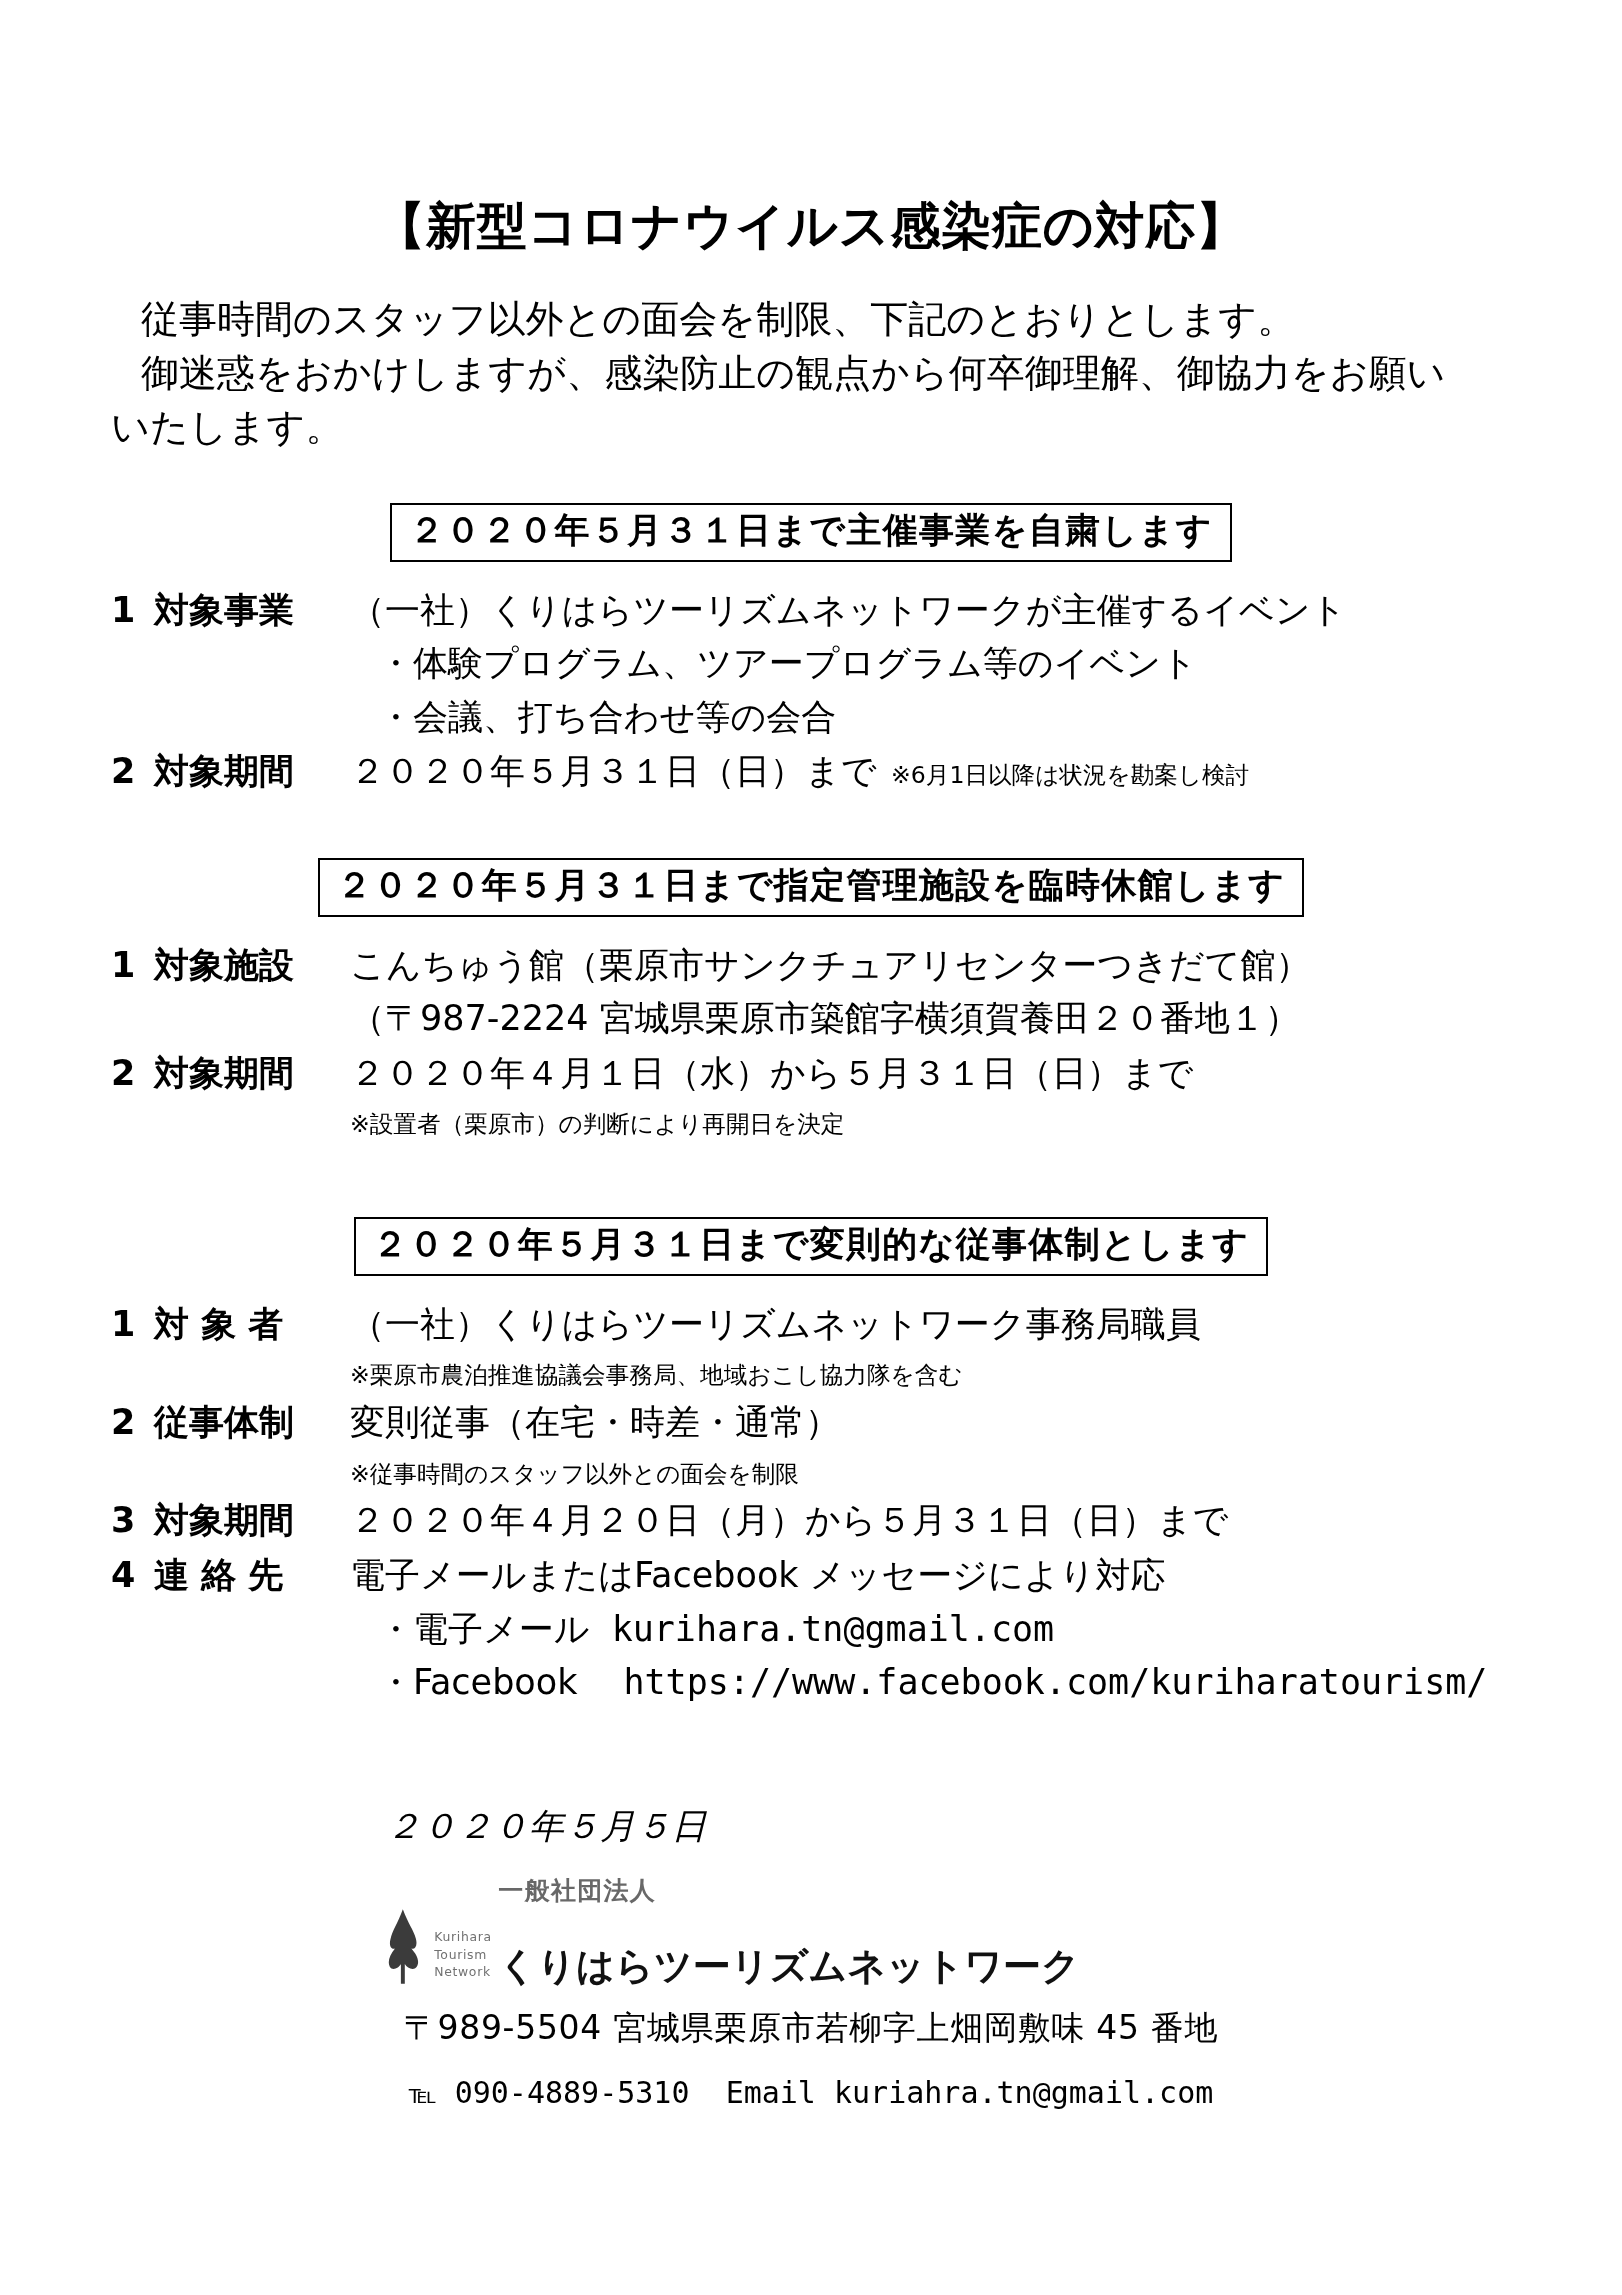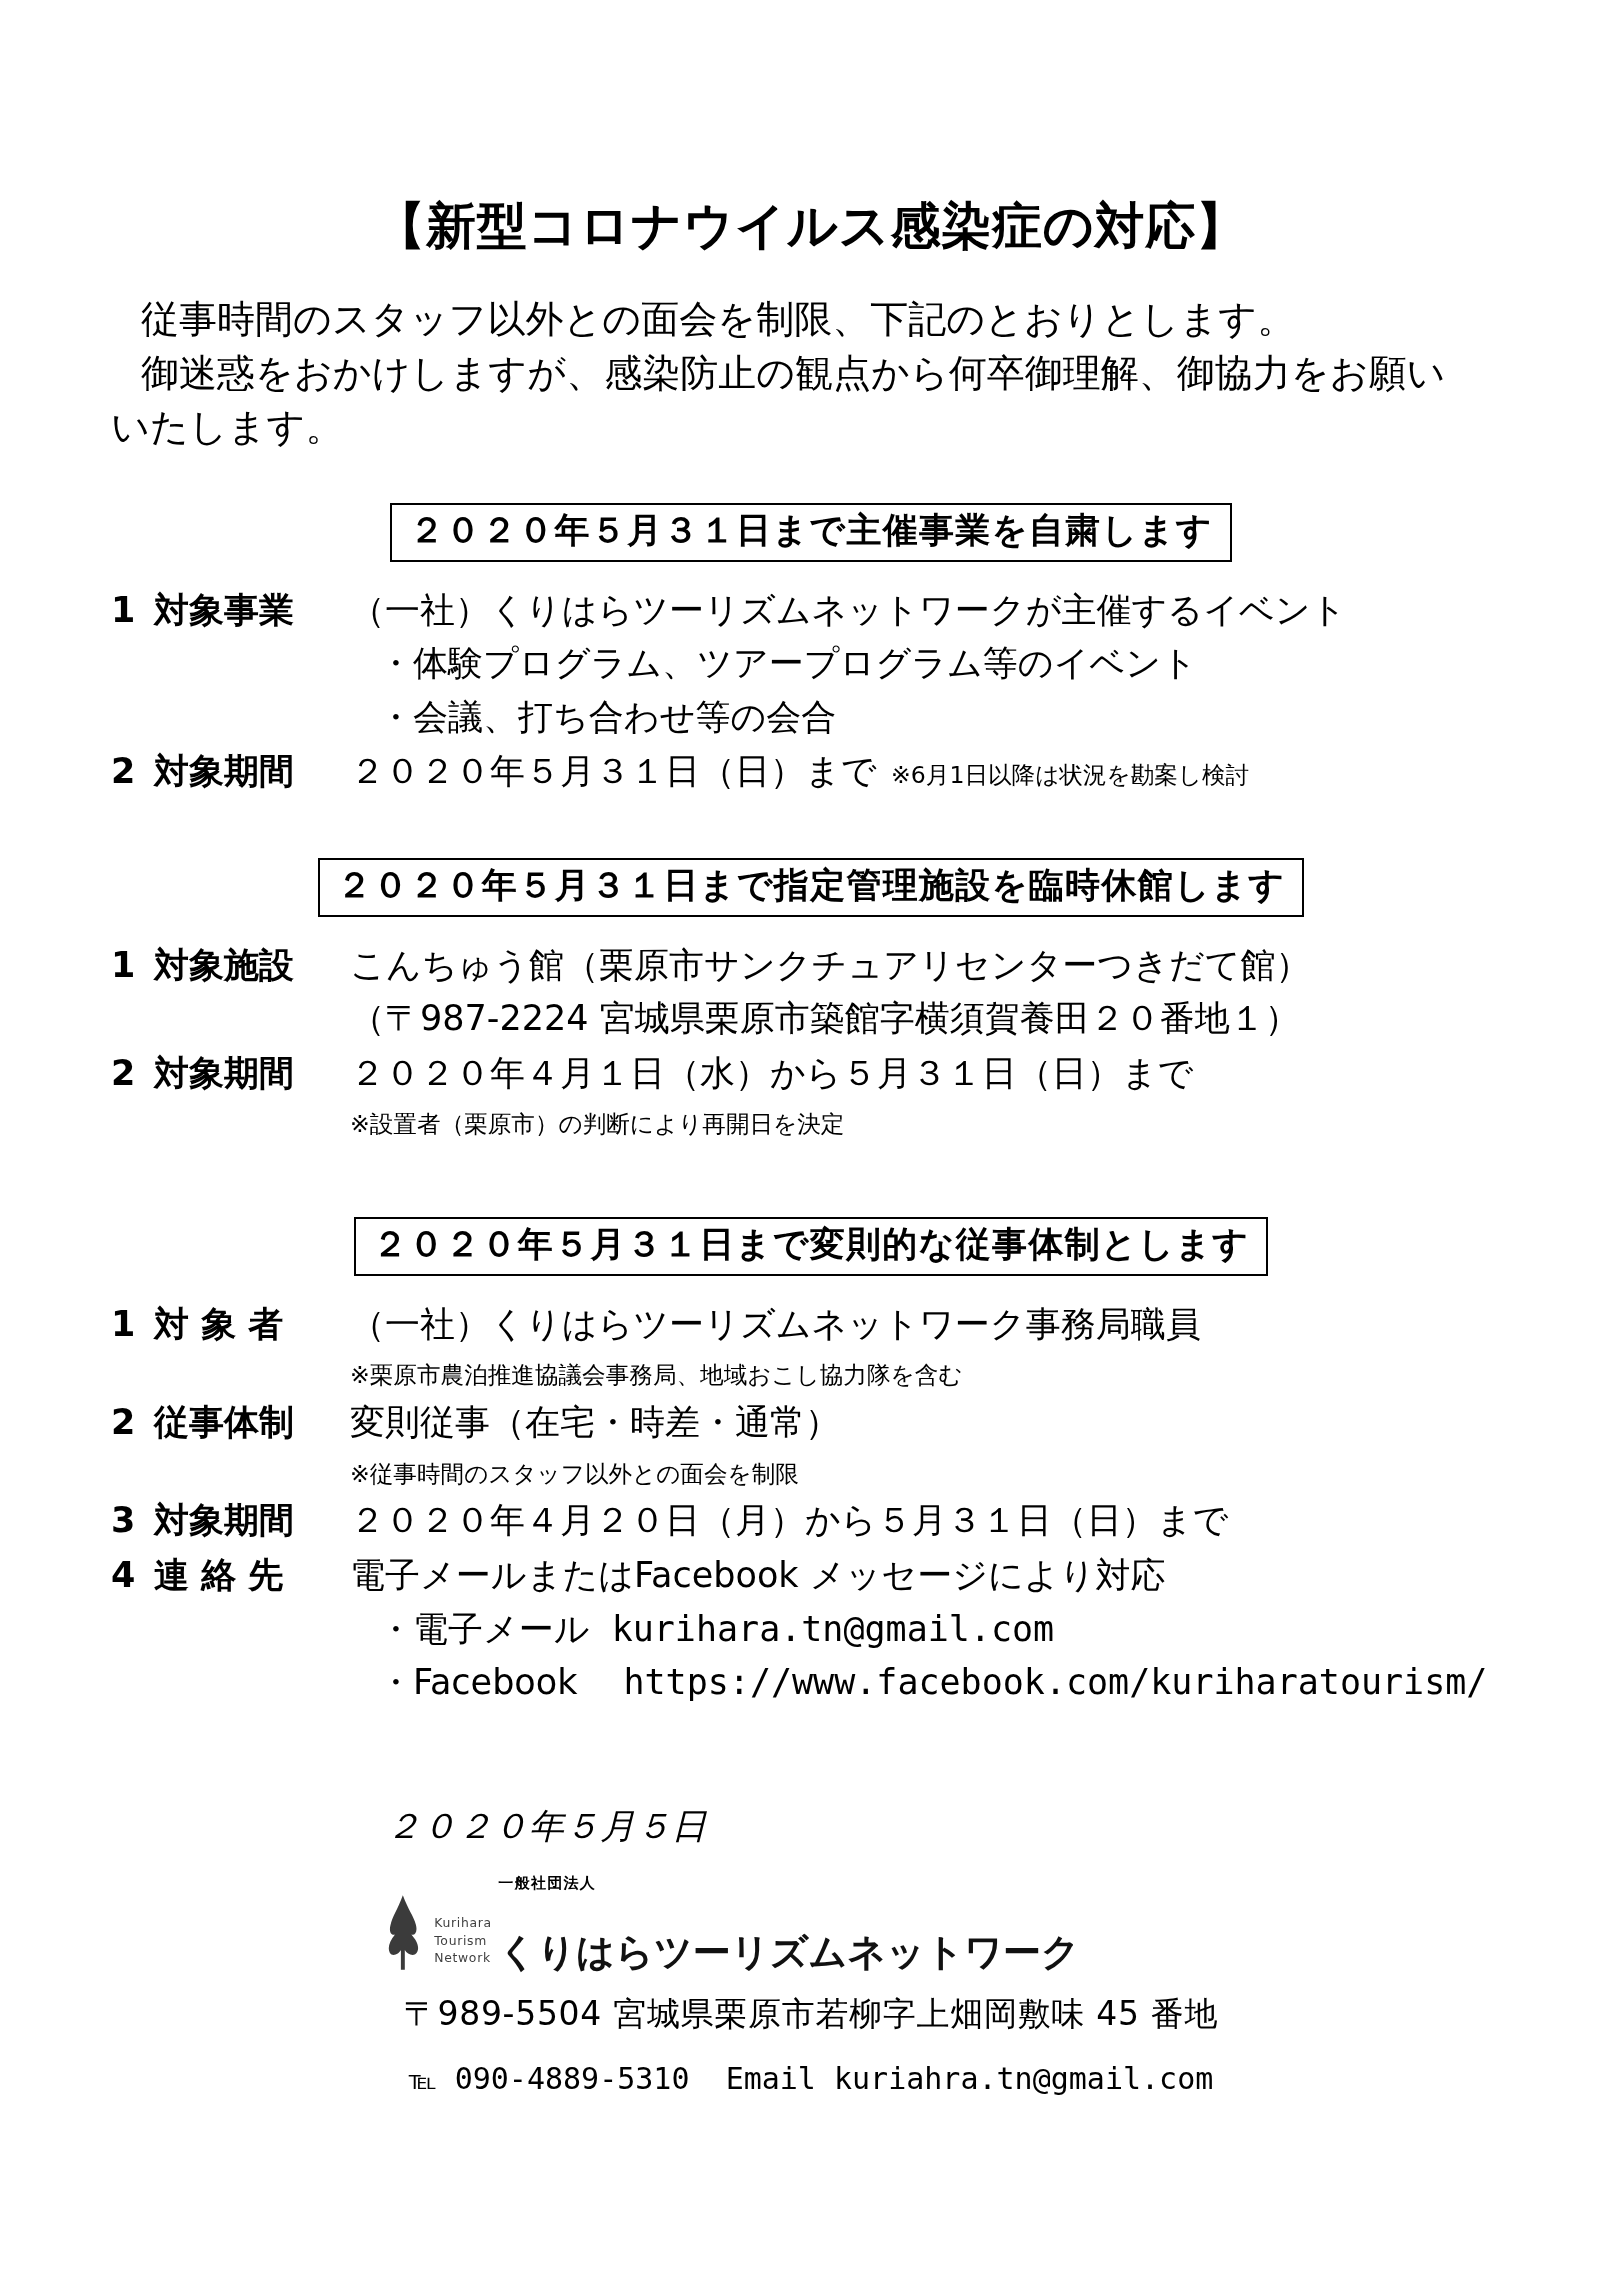--- a/index.html
+++ b/index.html
@@ -148,34 +148,34 @@
     flex: 0 0 auto;
     width: 51px;
     height: 77px;
     position: relative;
   }
   .logo-mark svg { display: block; }
   .logo-en {
     flex: 0 0 auto;
     font-size: 12.4px;
     line-height: 1.42;
-    color: #0c4a6e;
+    color: #8b5cf6;
     padding: 0 6.5px 3.9px 5.2px;
     font-family: "DejaVu Sans", "Liberation Sans", sans-serif;
     letter-spacing: 0.7px;
     margin-top: 12px;
   }
   .logo-text {
     flex: 0 0 auto;
   }
   .logo-corp {
-    font-size: 15px;
+    font-size: 25px;
     font-weight: bold;
     letter-spacing: 1.3px;
-    color: #000000;
+    color: #ef4444;
     margin-bottom: 18px;
   }
   .logo-name {
     font-size: 38px;
     font-weight: bold;
     letter-spacing: 0px;
     color: #111111;
     line-height: 1;
     margin-top: 40px;
   }

